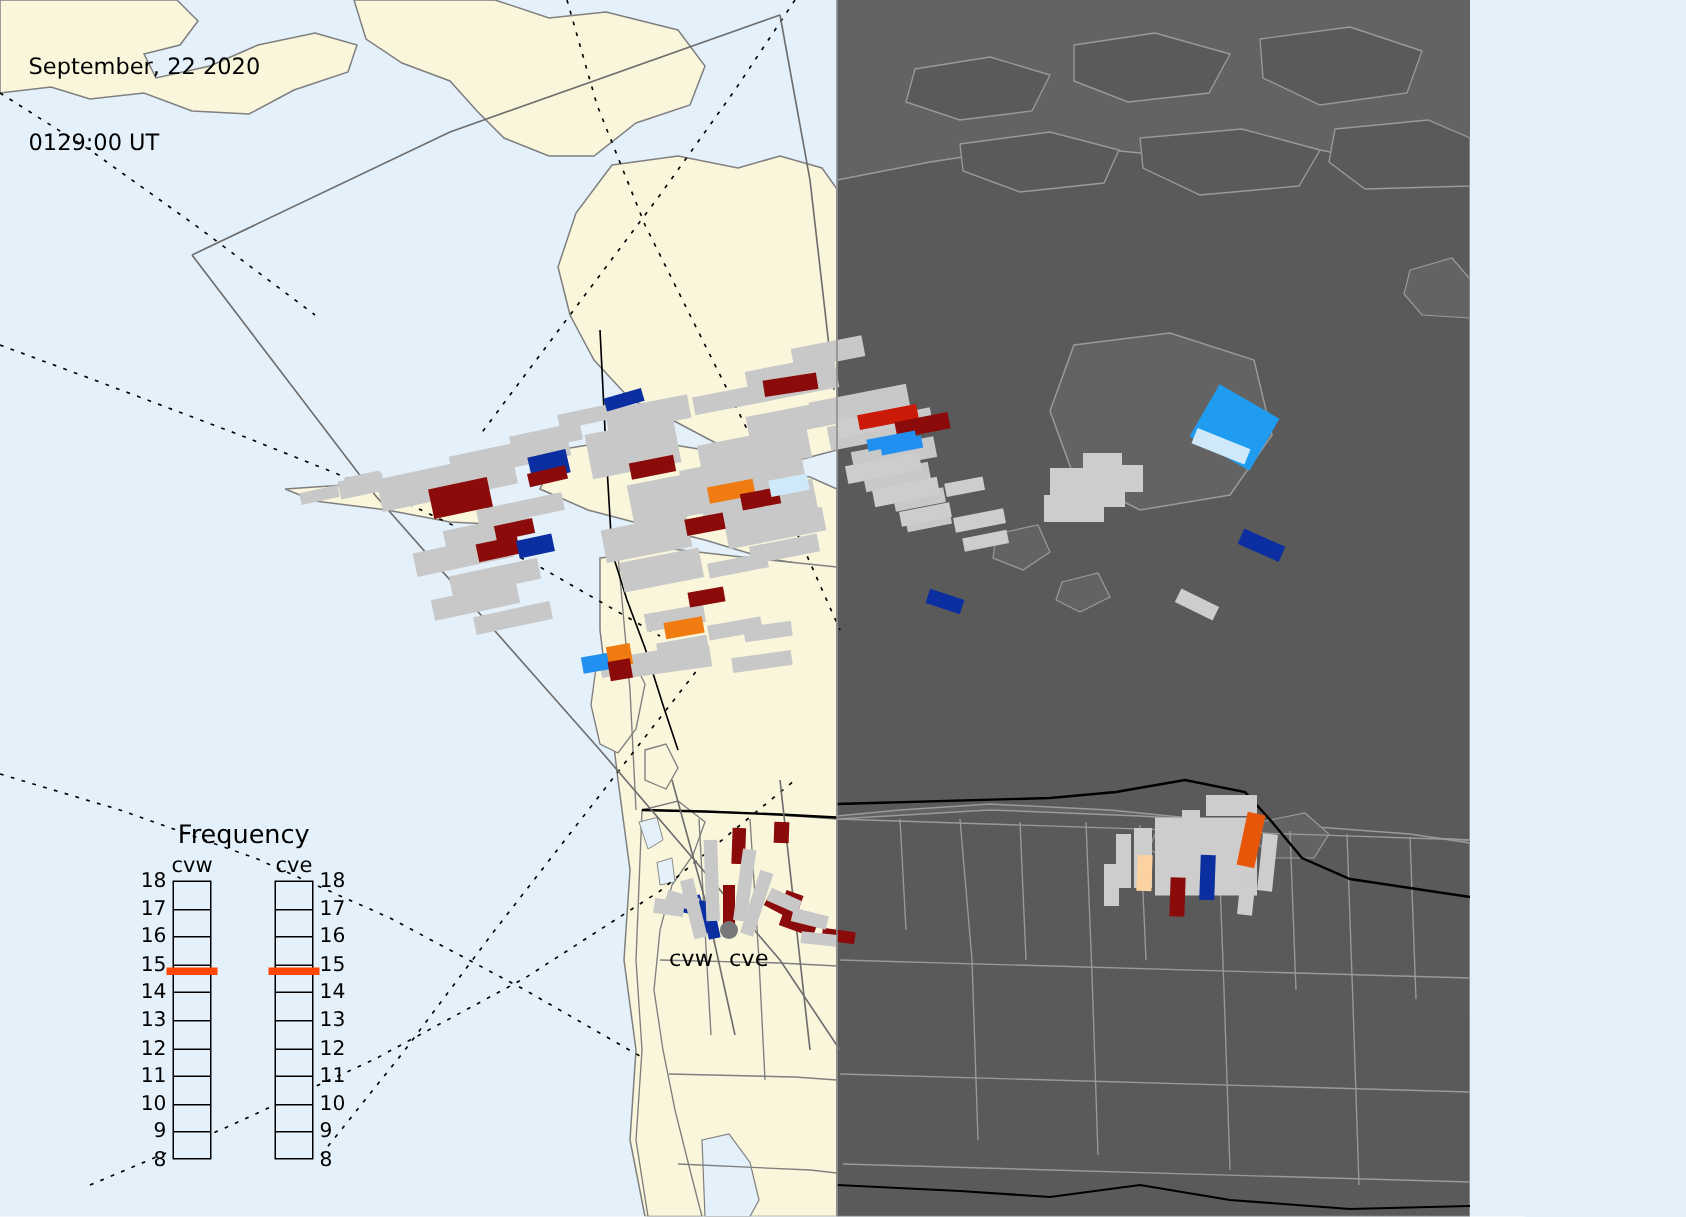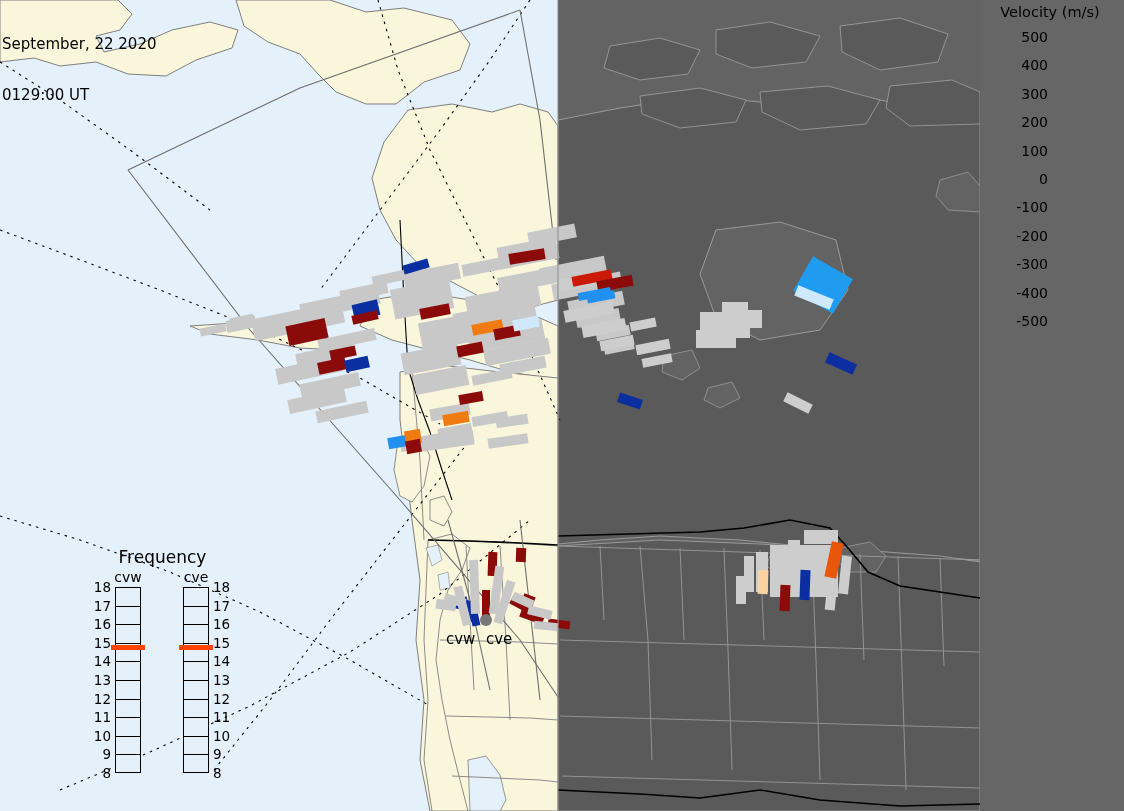--- a/index.html
+++ b/index.html
@@ -1,21 +1,21 @@
 <!DOCTYPE html>
 <html><head>
 <meta charset="utf-8">
 <title>SuperDARN Fan Plot</title>
 <style>
   html,body{margin:0;padding:0;background:#fff;}
   body{font-family:"DejaVu Sans",sans-serif;}
   #stage{position:relative;width:1124px;height:811px;overflow:hidden;background:#e4f0fa;}
   #mapsvg{position:absolute;left:0;top:0;width:1124px;height:811px;}
   
-  #title-block{position:absolute;left:2px;top:2px;line-height:17px;color:#000;
+  #title-block{position:absolute;left:19px;top:2px;line-height:17px;color:#000;
     font-family:"DejaVu Sans",sans-serif;font-size:15px;letter-spacing:0px;white-space:pre;}
   #title-block div{margin:0;padding:0;}
   
   #cbar-panel{position:absolute;left:980px;top:0px;width:144px;height:811px;background:#666666;}
   #cbar-title{position:absolute;left:0px;top:4px;width:140px;text-align:center;color:#000;
     font-size:14.5px;font-family:"DejaVu Sans",sans-serif;}
   .cb-tick{position:absolute;right:0;width:54px;text-align:right;color:#000;
     font-size:14px;font-family:"DejaVu Sans",sans-serif;line-height:14px;}
   
   #freq-panel{position:absolute;left:95px;top:545px;width:135px;height:240px;}
@@ -373,32 +373,14 @@
         <div class="fq-lab" style="top: 147.6px; left: 118px; width: 20px; text-align: left;">12</div>
         <div class="fq-lab" style="top: 166.2px; left: 118px; width: 20px; text-align: left;">11</div>
         <div class="fq-lab" style="top: 184.8px; left: 118px; width: 20px; text-align: left;">10</div>
         <div class="fq-lab" style="top: 203.4px; left: 118px; width: 20px; text-align: left;">9</div>
         <div class="fq-lab" style="top: 222px; left: 118px; width: 20px; text-align: left;">8</div>
       </div>
     <div class="fq-marker" id="fqmark0" style="left: 16px; width: 34px; top: 99.52px; background: rgb(255, 69, 0);"></div>
     <div class="fq-marker" id="fqmark1" style="left: 84px; width: 34px; top: 99.52px; background: rgb(255, 69, 0);"></div>
   </div>
 
-  <div id="cbar-panel">
-    <div id="cbar-title">Velocity (m/s)</div>
-
-    <div id="cbar-ticks">
-        <div class="cb-tick" style="top: 30px; right: 76px;">500</div>
-        <div class="cb-tick" style="top: 58.4px; right: 76px;">400</div>
-        <div class="cb-tick" style="top: 86.8px; right: 76px;">300</div>
-        <div class="cb-tick" style="top: 115.2px; right: 76px;">200</div>
-        <div class="cb-tick" style="top: 143.6px; right: 76px;">100</div>
-        <div class="cb-tick" style="top: 172px; right: 76px;">0</div>
-        <div class="cb-tick" style="top: 200.4px; right: 76px;">-100</div>
-        <div class="cb-tick" style="top: 228.8px; right: 76px;">-200</div>
-        <div class="cb-tick" style="top: 257.2px; right: 76px;">-300</div>
-        <div class="cb-tick" style="top: 285.6px; right: 76px;">-400</div>
-        <div class="cb-tick" style="top: 314px; right: 76px;">-500</div>
-      </div>
-
-  </div>
 
 </div>
 
 </body></html>

